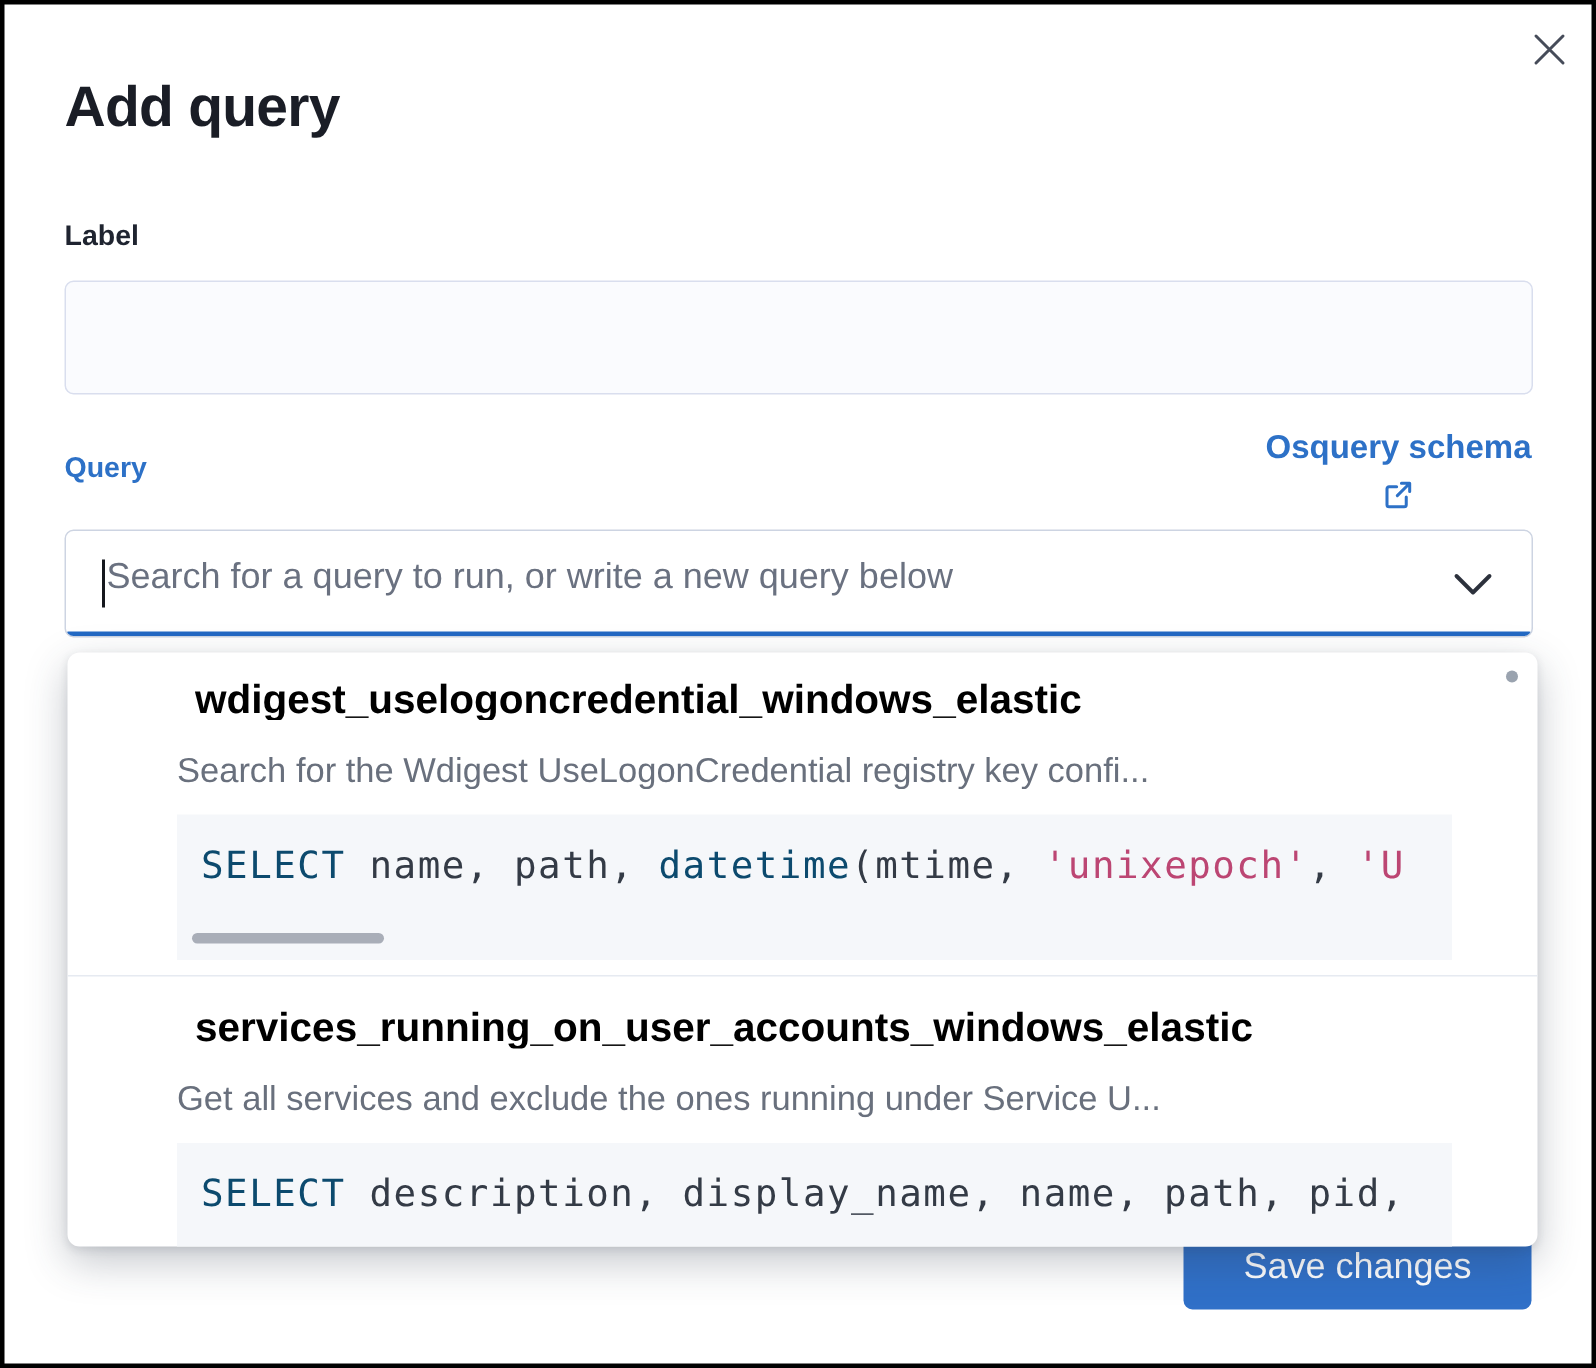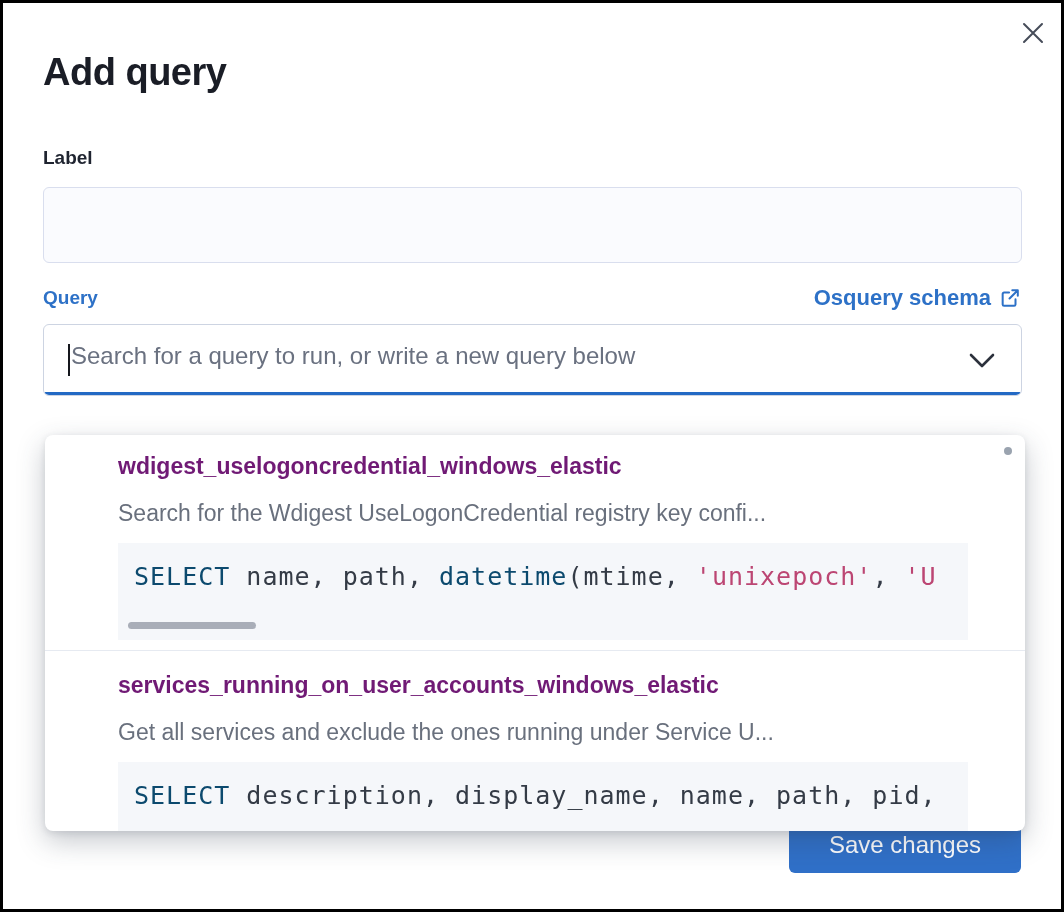--- a/index.html
+++ b/index.html
@@ -39,21 +39,21 @@
     font-size: 22px; padding: 12px 16px; color: #343741;
   }
 
   
   .query-head {
     margin-top: 17px; display: flex; justify-content: space-between; align-items: center;
   }
   .query-label { font-size: 19px; font-weight: 700; color: #2d71c7; line-height: 28px; }
   .schema-link {
     display: flex; align-items: center; gap: 8px; text-decoration: none; cursor: pointer;
-    font-size: 22px; font-weight: 700; color: #2d71c7;
+    font-size: 22px; font-weight: 700; color: #2d71c7; flex-direction: column;
   }
 
   
   .combobox {
     position: relative; margin-top: 12px; width: 979px; height: 72px;
     background: #ffffff; border: 1px solid #cdd4e2; border-radius: 6px;
     overflow: hidden;
   }
   .combobox input {
     width: 100%; height: 66px; border: none; outline: none;
@@ -95,22 +95,22 @@
     box-shadow: 0 10px 28px rgba(46, 57, 75, 0.28), 0 2px 6px rgba(46, 57, 75, 0.12);
   }
   .vscroll-dot {
     position: absolute; top: 12px; right: 13px; width: 8px; height: 8px;
     border-radius: 50%; background: #9aa3af;
   }
   .option { padding: 0 57px 0 73px; cursor: pointer; }
   .option-1 { padding-top: 18px; padding-bottom: 10px; }
   .option-2 { padding-top: 21px; }
   .opt-title {
-    font-size: 23px; font-weight: 700; color: #701a75; line-height: 27px;
-    white-space: nowrap; overflow: hidden;
+    font-size: 27px; font-weight: 700; color: #000000; line-height: 27px;
+    white-space: nowrap; overflow: hidden; margin-left: 12px;
   }
   .opt-desc {
     margin-top: 20px; font-size: 23px; color: #69707d; line-height: 26px;
     white-space: nowrap; overflow: hidden;
   }
   .code-block {
     position: relative; margin-top: 17px; background: #f5f7fa;
     height: 97px; overflow: hidden;
   }
   .code-block.clipped { height: 120px; }

